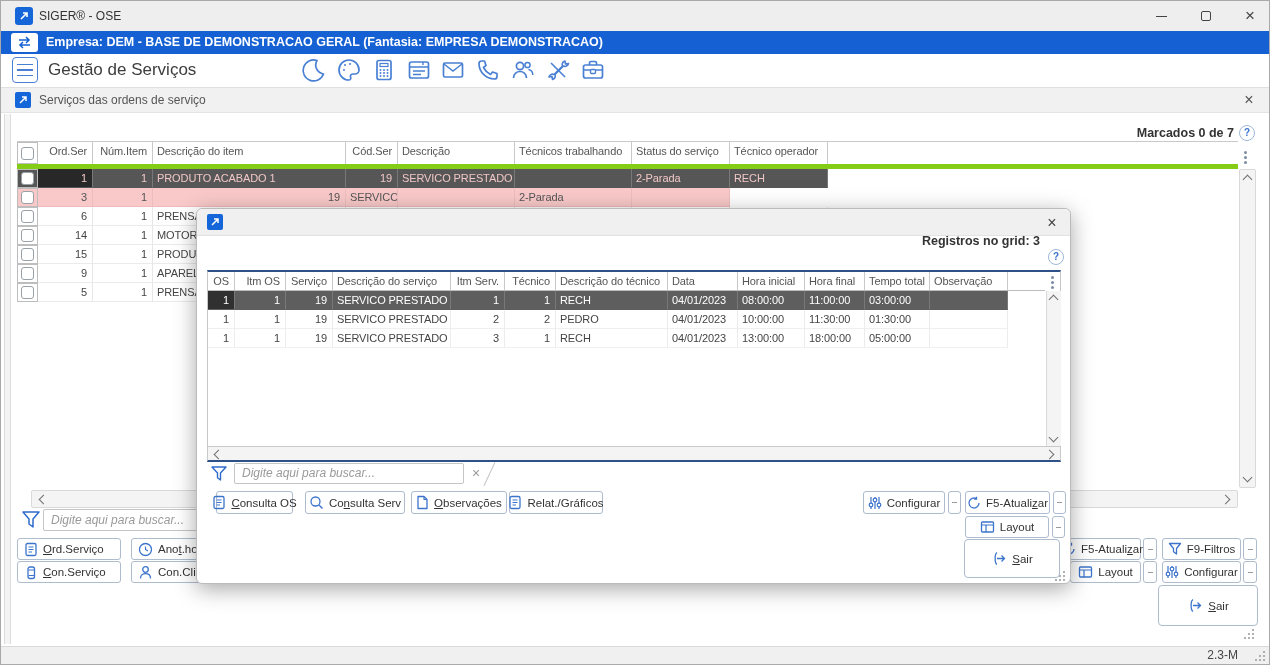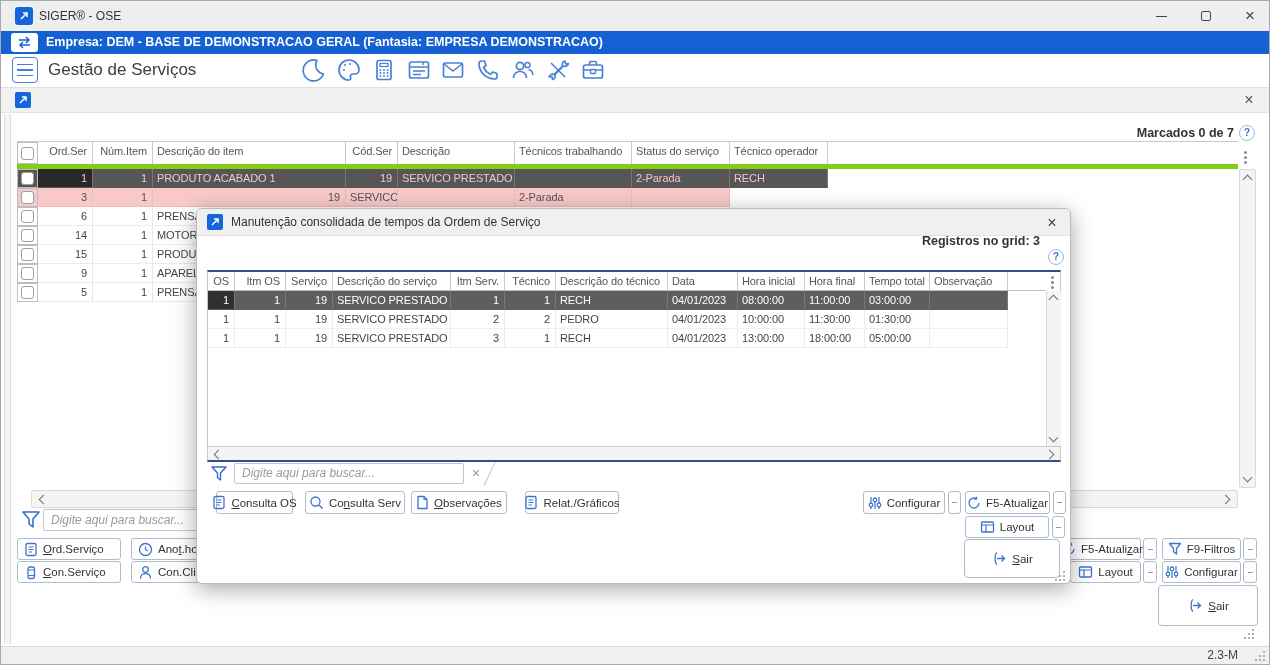--- a/index.html
+++ b/index.html
@@ -130,21 +130,21 @@
 #dhscroll .rgt{position:absolute;right:7px;top:4px}
 
 #dfunnel{left:13px;top:256px;width:18px;height:18px}
 #dsearch{left:37px;top:254px;width:230px;height:21px;line-height:19px}
 #dclear{left:271px;top:256px;width:16px;height:16px;color:#9a9a9a;font-size:14px;line-height:16px;text-align:center}
 #dslant{left:292px;top:252px;width:1px;height:26px;background:#c5c5c5;transform:rotate(25deg)}
 
 #b_cos{left:19px;top:282px;width:77px;height:23px}
 #b_cserv{left:108px;top:282px;width:100px;height:23px}
 #b_obs{left:214px;top:282px;width:96px;height:23px}
-#b_rel{left:328px;top:282px;width:94px;height:23px}
+#b_rel{left:312px;top:282px;width:94px;height:23px}
 #b_confd{left:666px;top:282px;width:82px;height:23px}
 #d_confd{left:751px;top:282px;width:13px;height:23px}
 #b_f5d{left:768px;top:282px;width:85px;height:23px}
 #d_f5d{left:856px;top:282px;width:13px;height:23px}
 #b_layoutd{left:768px;top:307px;width:84px;height:22px}
 #d_layoutd{left:855px;top:307px;width:13px;height:22px}
 #b_saird{left:767px;top:330px;width:96px;height:39px;border-radius:4px}
 #dgrip{left:858px;top:362px}
 svg{display:block}
 </style>
@@ -254,20 +254,21 @@
         <path d="M4,13 H10.5 M15.5,13 H22" stroke="#4a80d4" stroke-width="1.4"></path>
       </svg>
   </div>
 
   <div class="abs" id="subbar"></div>
   <div class="abs" id="subicon">
     <svg width="12" height="12" viewBox="0 0 12 12">
         <path d="M3,9 L9,3 M5,3 H9 V7" stroke="#fff" stroke-width="1.5" fill="none"></path>
       </svg>
   </div>
+  <div class="abs" id="subtitle">Serviços das ordens de serviço</div>
   <div class="abs" id="subclose">×</div>
 
   <div class="abs" id="leftstrip"></div>
 
   <div class="abs" id="marcados">Marcados 0 de 7</div>
   <div class="abs help" id="help1">?</div>
 
   <div class="abs grow" id="mgheader">
     <div class="c cbcell">
         <span class="cb"></span>
@@ -511,21 +512,20 @@
       <i style="left:4px;top:4px"></i>
     </div>
 
   <div class="abs" id="dialog">
     <div class="abs" id="dlgbar"></div>
     <div class="abs" id="dlgicon">
       <svg width="12" height="12" viewBox="0 0 12 12">
           <path d="M3,9 L9,3 M5,3 H9 V7" stroke="#fff" stroke-width="1.5" fill="none"></path>
         </svg>
     </div>
-    <div class="abs" id="dlgtitle">Manutenção consolidada de tempos da Ordem de Serviço</div>
     <div class="abs" id="dlgclose">×</div>
     <div class="abs" id="registros">Registros no grid: 3</div>
     <div class="abs help" id="help2">?</div>
 
     <div class="abs" id="dgridbox">
       <div class="abs drow" id="dgheader">
         <div class="c r">OS</div>
         <div class="c r">Itm OS</div>
         <div class="c r">Serviço</div>
         <div class="c l">Descrição do serviço</div>

